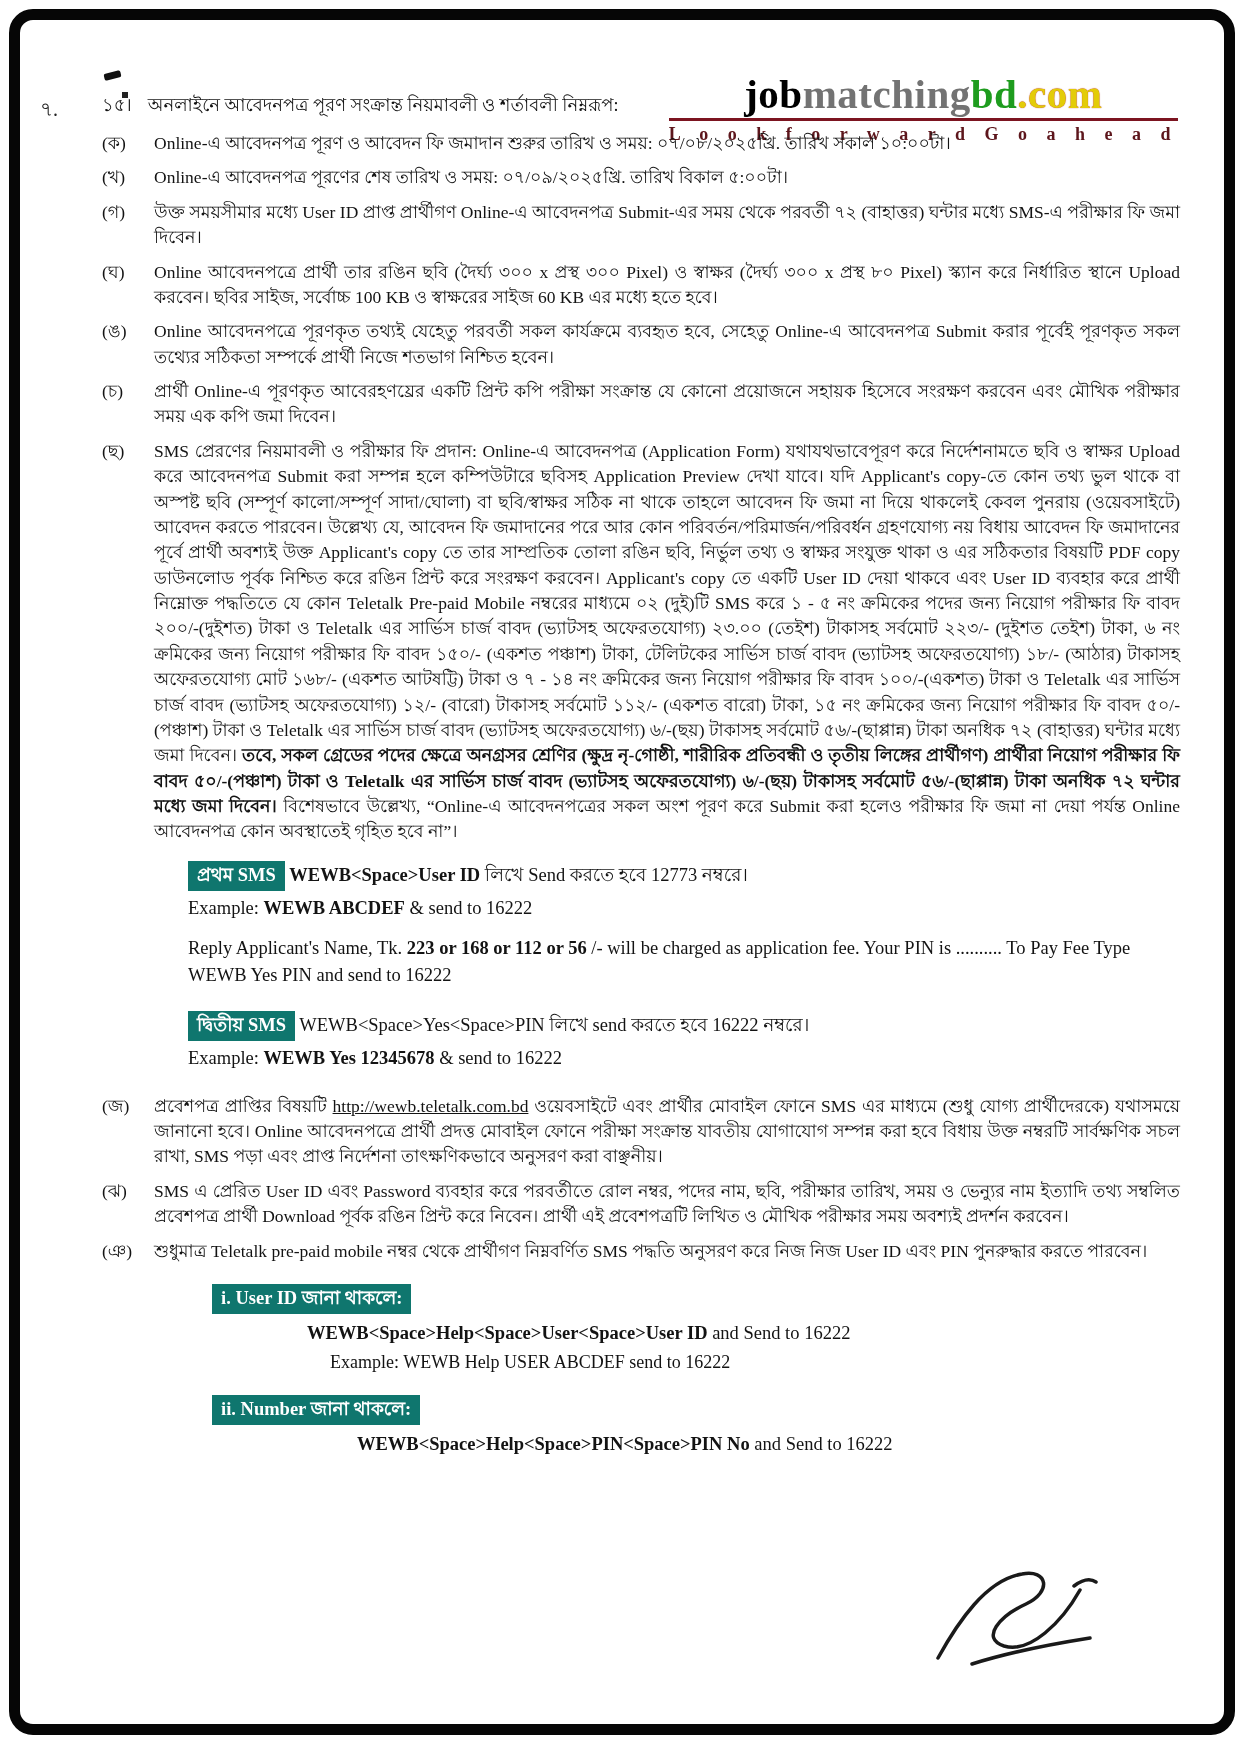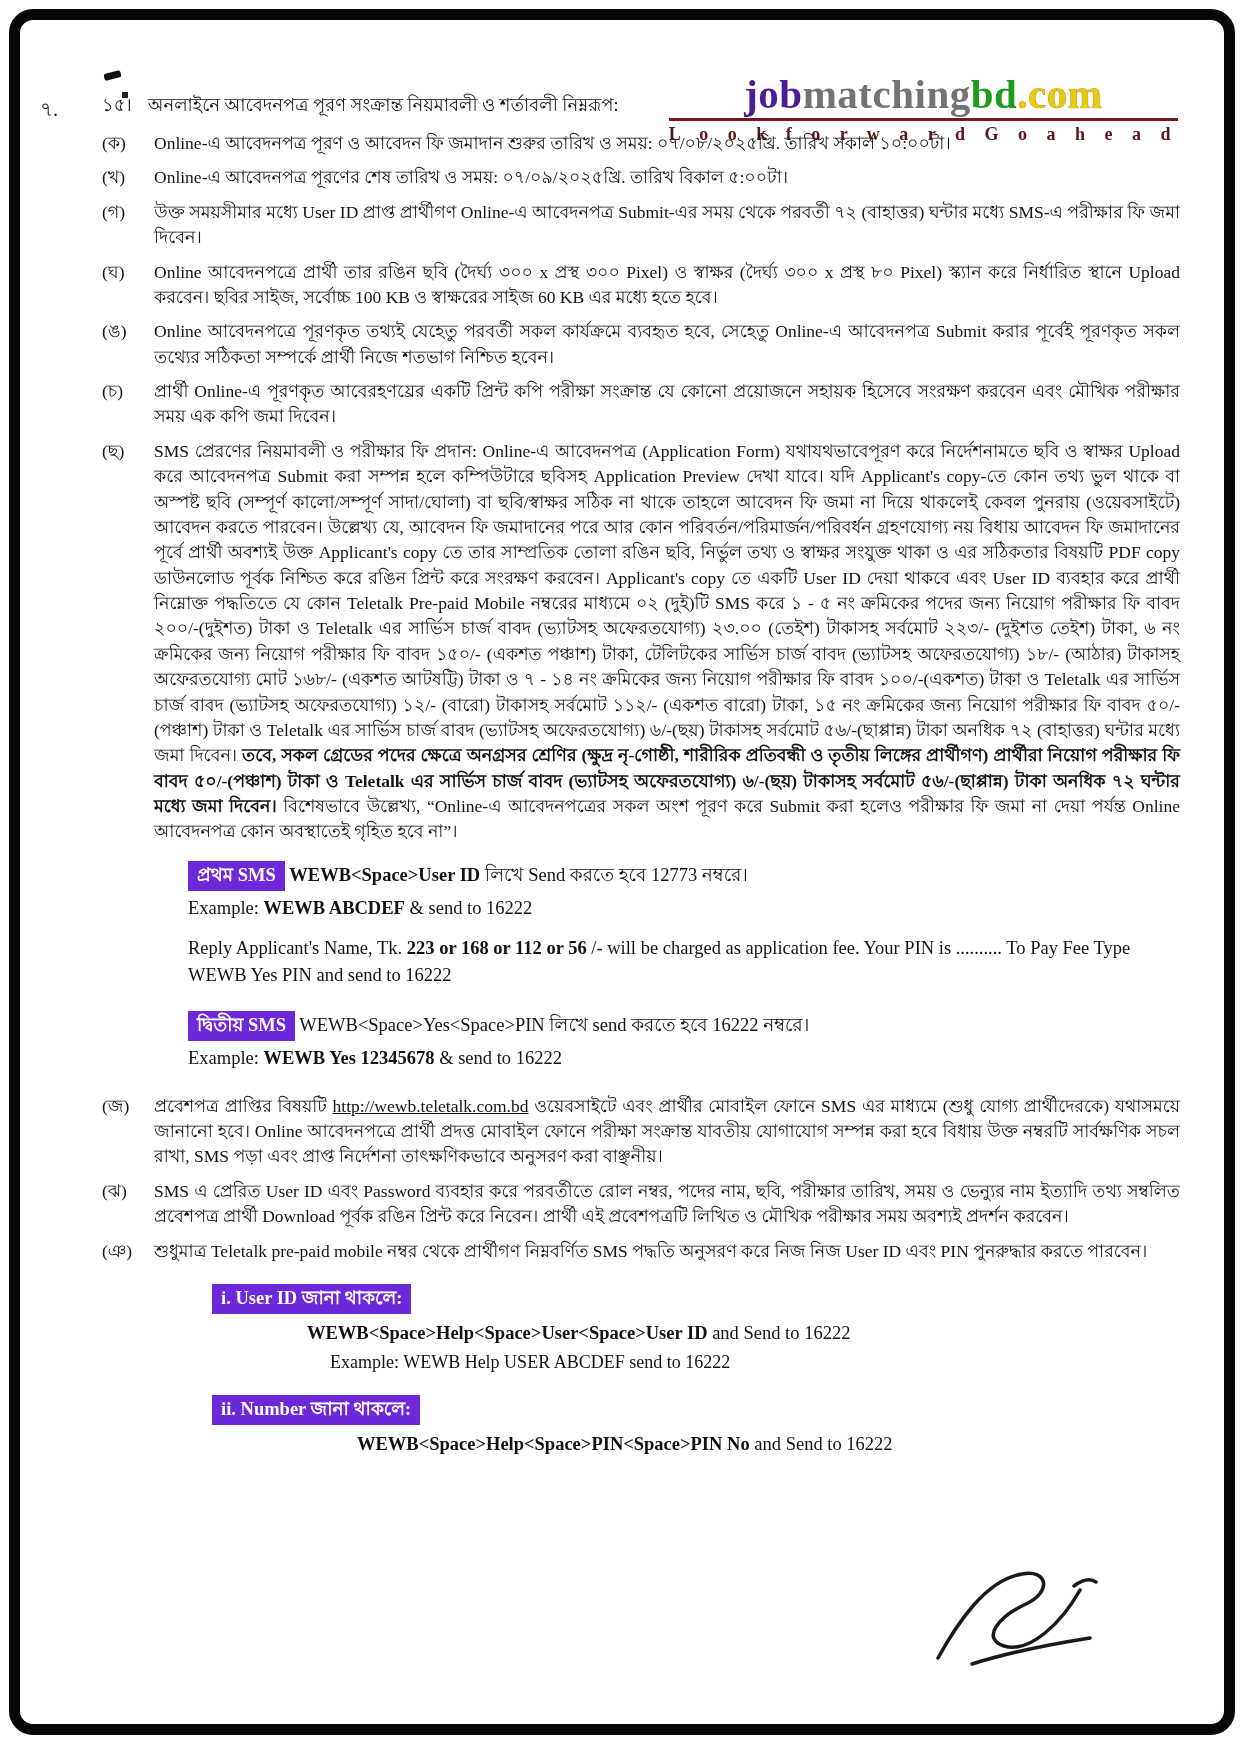--- a/index.html
+++ b/index.html
@@ -15,37 +15,37 @@
   .content {
     position:absolute; left:102px; right:64px; top:92px;
     font-size:17.5px; line-height:1.45;
   }
   .heading { display:flex; gap:16px; margin-bottom:13px; font-size:18px;text-align:center; }
   .item { display:flex; gap:12px; margin-bottom:9px; }
   .item .lbl { flex:0 0 40px; white-space:nowrap; }
   .item .txt { flex:1; text-align:justify; }
   b { font-weight:bold; }
   .badge {
-    display:inline-block; background:#6d28d9; color:#fff;
+    display:inline-block; background:#0f766e; color:#fff;
     padding:1px 9px 2px 9px; font-weight:bold; font-size:18.5px;
   }
   .indent { margin-left:86px; }
   .sms-line { margin-top:16px; font-size:18.5px; }
   .example-line { margin-top:4px; font-size:18.5px; }
   .reply { margin-top:14px; font-size:18.5px; max-width:990px; }
   .gap-lg { margin-top:22px; }
   .link { text-decoration:underline; }
   .help-badge-row { margin-left:86px; margin-top:20px;padding-left:24px; }
   .help-cmd { margin-left:205px; margin-top:6px; font-size:18.5px; }
   .help-example { margin-left:228px; margin-top:2px; font-size:18px; }
   .help-cmd2 { margin-left:255px; margin-top:6px; font-size:18.5px; }
   
   .logo { position:absolute; right:66px; top:74px; text-align:center; }
   .logo-main { font-weight:bold; font-size:41px; line-height:1; letter-spacing:0.5px; }
-  .logo-job  { color:#4c1d95; }
+  .logo-job  { color:#000000; }
   .logo-matching { color:#737373; }
   .logo-bd { color:#1e9c1e; }
   .logo-com { color:#e3cc08; text-shadow:0 0 1px #a00; }
   .logo-rule { height:3px; background:#7c1420; margin-top:3px; }
   .logo-tag {
     margin-top:3px; font-size:18px; font-weight:bold;
     letter-spacing:7.5px; color:#5d161c; white-space:nowrap;
   }
   
   .ink-dash { position:absolute; left:104px; top:72px; width:17px; height:7px; background:#111; transform:rotate(-14deg); border-radius:2px; }

